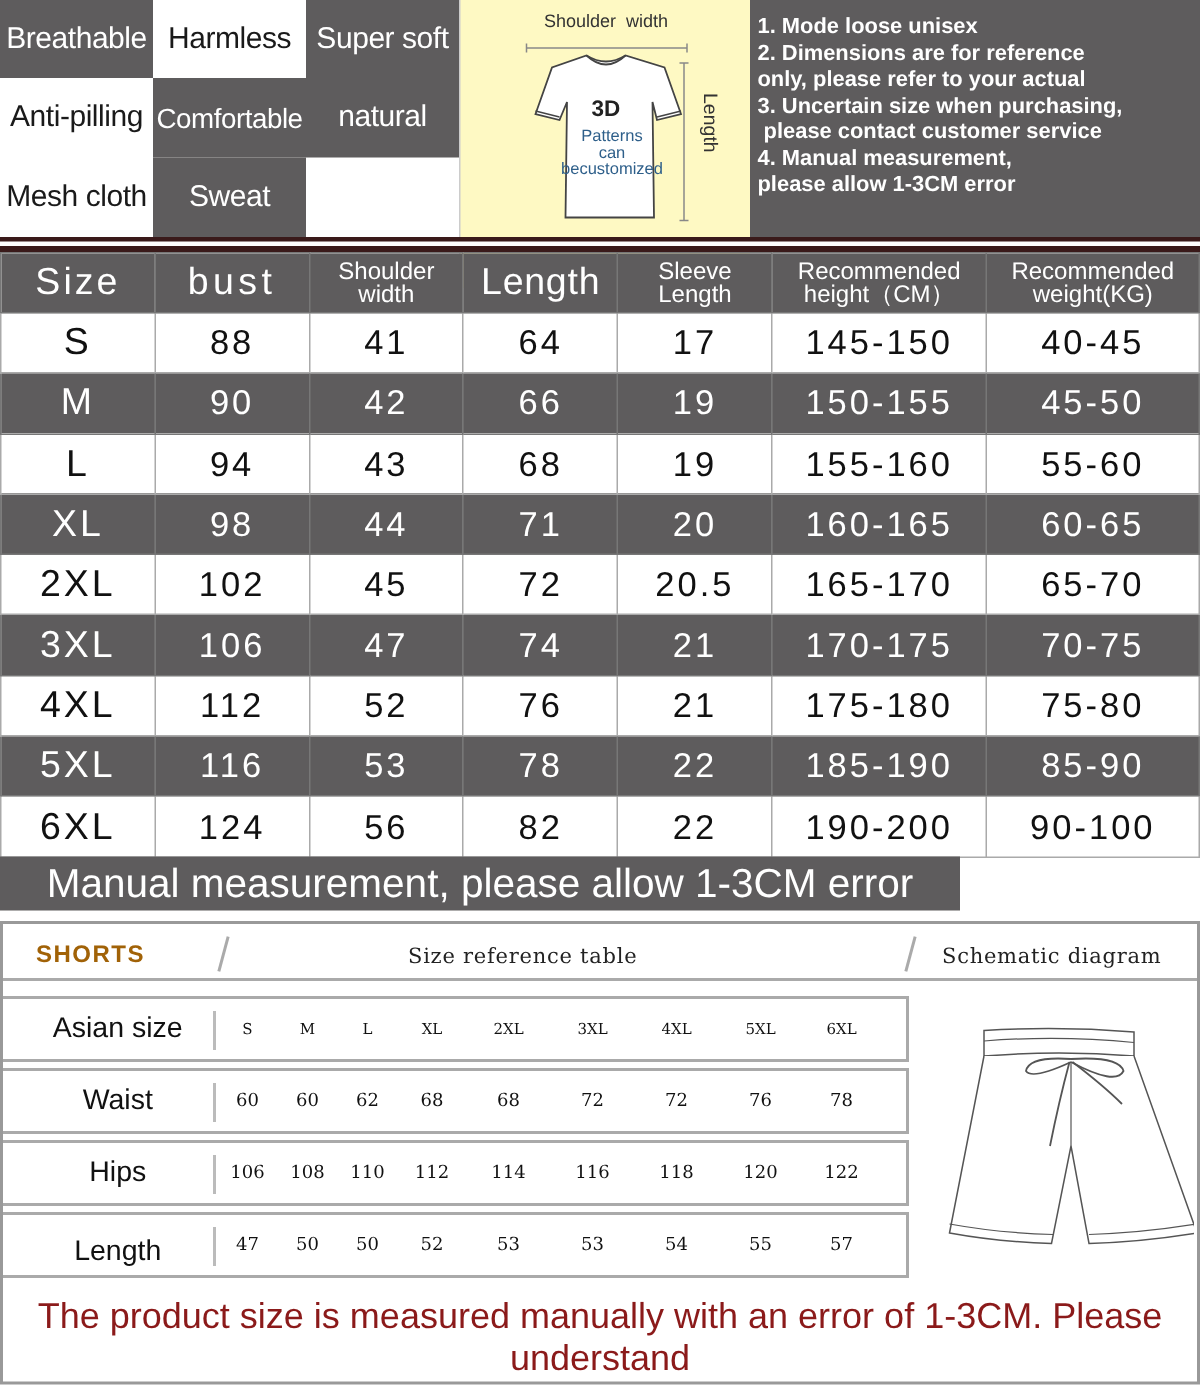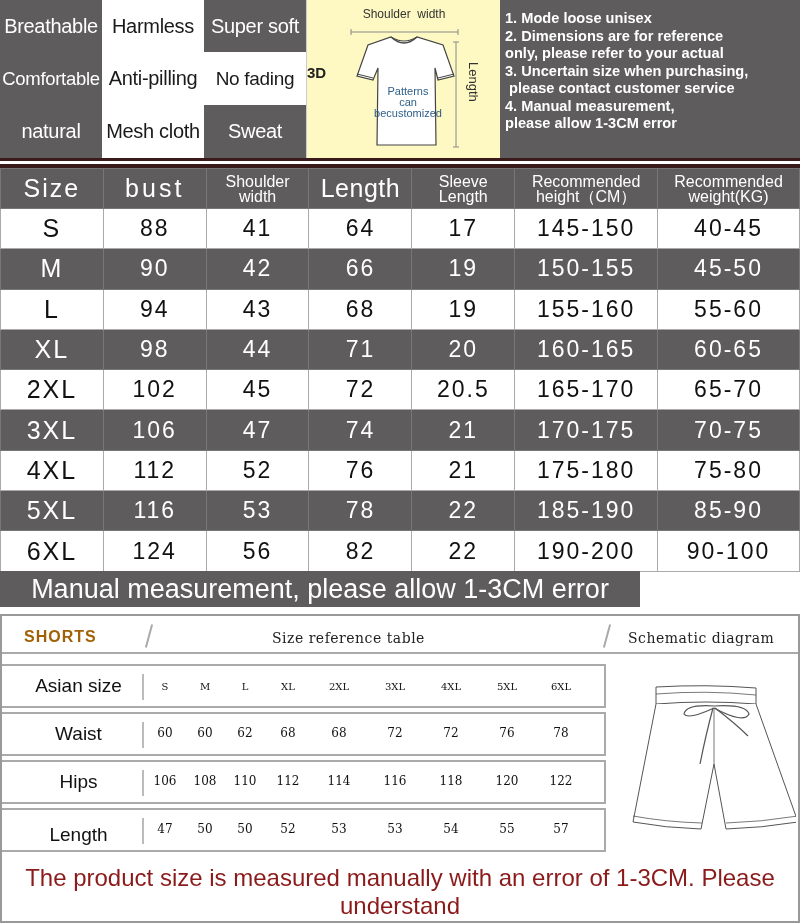--- a/index.html
+++ b/index.html
@@ -8,21 +8,21 @@
   .light { background: #ffffff; color: #1a1a1a; }
 
   
   #features { position: absolute; left: 0; top: 0; width: 306px; height: 158px; display: grid; grid-template-columns: 102px 102px 102px; grid-template-rows: 52px 53px 53px; }
   .feat { display: flex; align-items: center; justify-content: center; font-size: 20px; white-space: nowrap; letter-spacing: -0.3px; }
 
   
   #tee { position: absolute; left: 306px; top: 0; width: 194px; height: 192px; background: #fef9c3; border-left: 1px solid #ccc; padding-left: 28px; }
   #tee .shoulder { position: absolute; top: 7px; left: 0; width: 194px; text-align: center; font-size: 12px; color: #333; }
   #tee .len { position: absolute; left: 152px; top: 88px; transform: rotate(90deg); transform-origin: left top; font-size: 13px; color: #333; white-space: nowrap; left: 174px; top: 62px; }
-  #tee .t3d { position: absolute; top: 64px; left: 0; width: 194px; font-weight: bold; font-size: 15px; color: #222; padding-left: 0; }
+  #tee .t3d { position: absolute; top: 64px; left: 0; width: 194px; text-align: center; font-weight: bold; font-size: 15px; color: #222; padding-left: 0; }
   #tee .tpat { position: absolute; top: 86px; left: 46px; width: 110px; text-align: center; font-size: 11px; line-height: 11px; color: #2e5f8a; }
 
   
   #notes { position: absolute; left: 500px; top: 0; width: 300px; height: 158px; padding: 10px 0 0 5px; font-weight: bold; font-size: 14.6px; line-height: 17.5px; color: #fff; background: #5e5c5d; }
   #notes div { white-space: nowrap; }
 
   
   #divider { position: absolute; left: 0; top: 158px; width: 800px; height: 10px; background: #fff; }
   #divider .l1 { position: absolute; left: 0; top: 0; width: 800px; height: 3px; background: #3a1a1a; }
   #divider .l2 { position: absolute; left: 0; top: 6px; width: 800px; height: 4px; background: #3a1a1a; }
@@ -58,23 +58,22 @@
 
   #footer { position: absolute; left: 0; top: 864px; width: 800px; text-align: center; font-size: 24px; color: #8b1a1a; }
 </style>
 </head>
 <body>
 
 <div id="features">
   <div class="feat dark">Breathable</div>
   <div class="feat light">Harmless</div>
   <div class="feat dark">Super soft</div>
+  <div class="feat light">Anti-pilling</div>
   <div class="feat dark" style="font-size:18.5px">Comfortable</div>
-  <div class="feat light">Anti-pilling</div>
-  <div class="feat light" style="font-size:19px">No fading</div>
   <div class="feat dark">natural</div>
   <div class="feat light">Mesh cloth</div>
   <div class="feat dark">Sweat</div>
 </div>
 
 <div id="tee">
   <div class="shoulder" style="white-space:pre">Shoulder  width</div>
   <svg width="194" height="158" style="position:absolute;left:0;top:0" viewBox="0 0 194 158">
     <line x1="44" y1="32" x2="151" y2="32" stroke="#888" stroke-width="1"></line>
     <line x1="44" y1="29" x2="44" y2="35" stroke="#888"></line>

